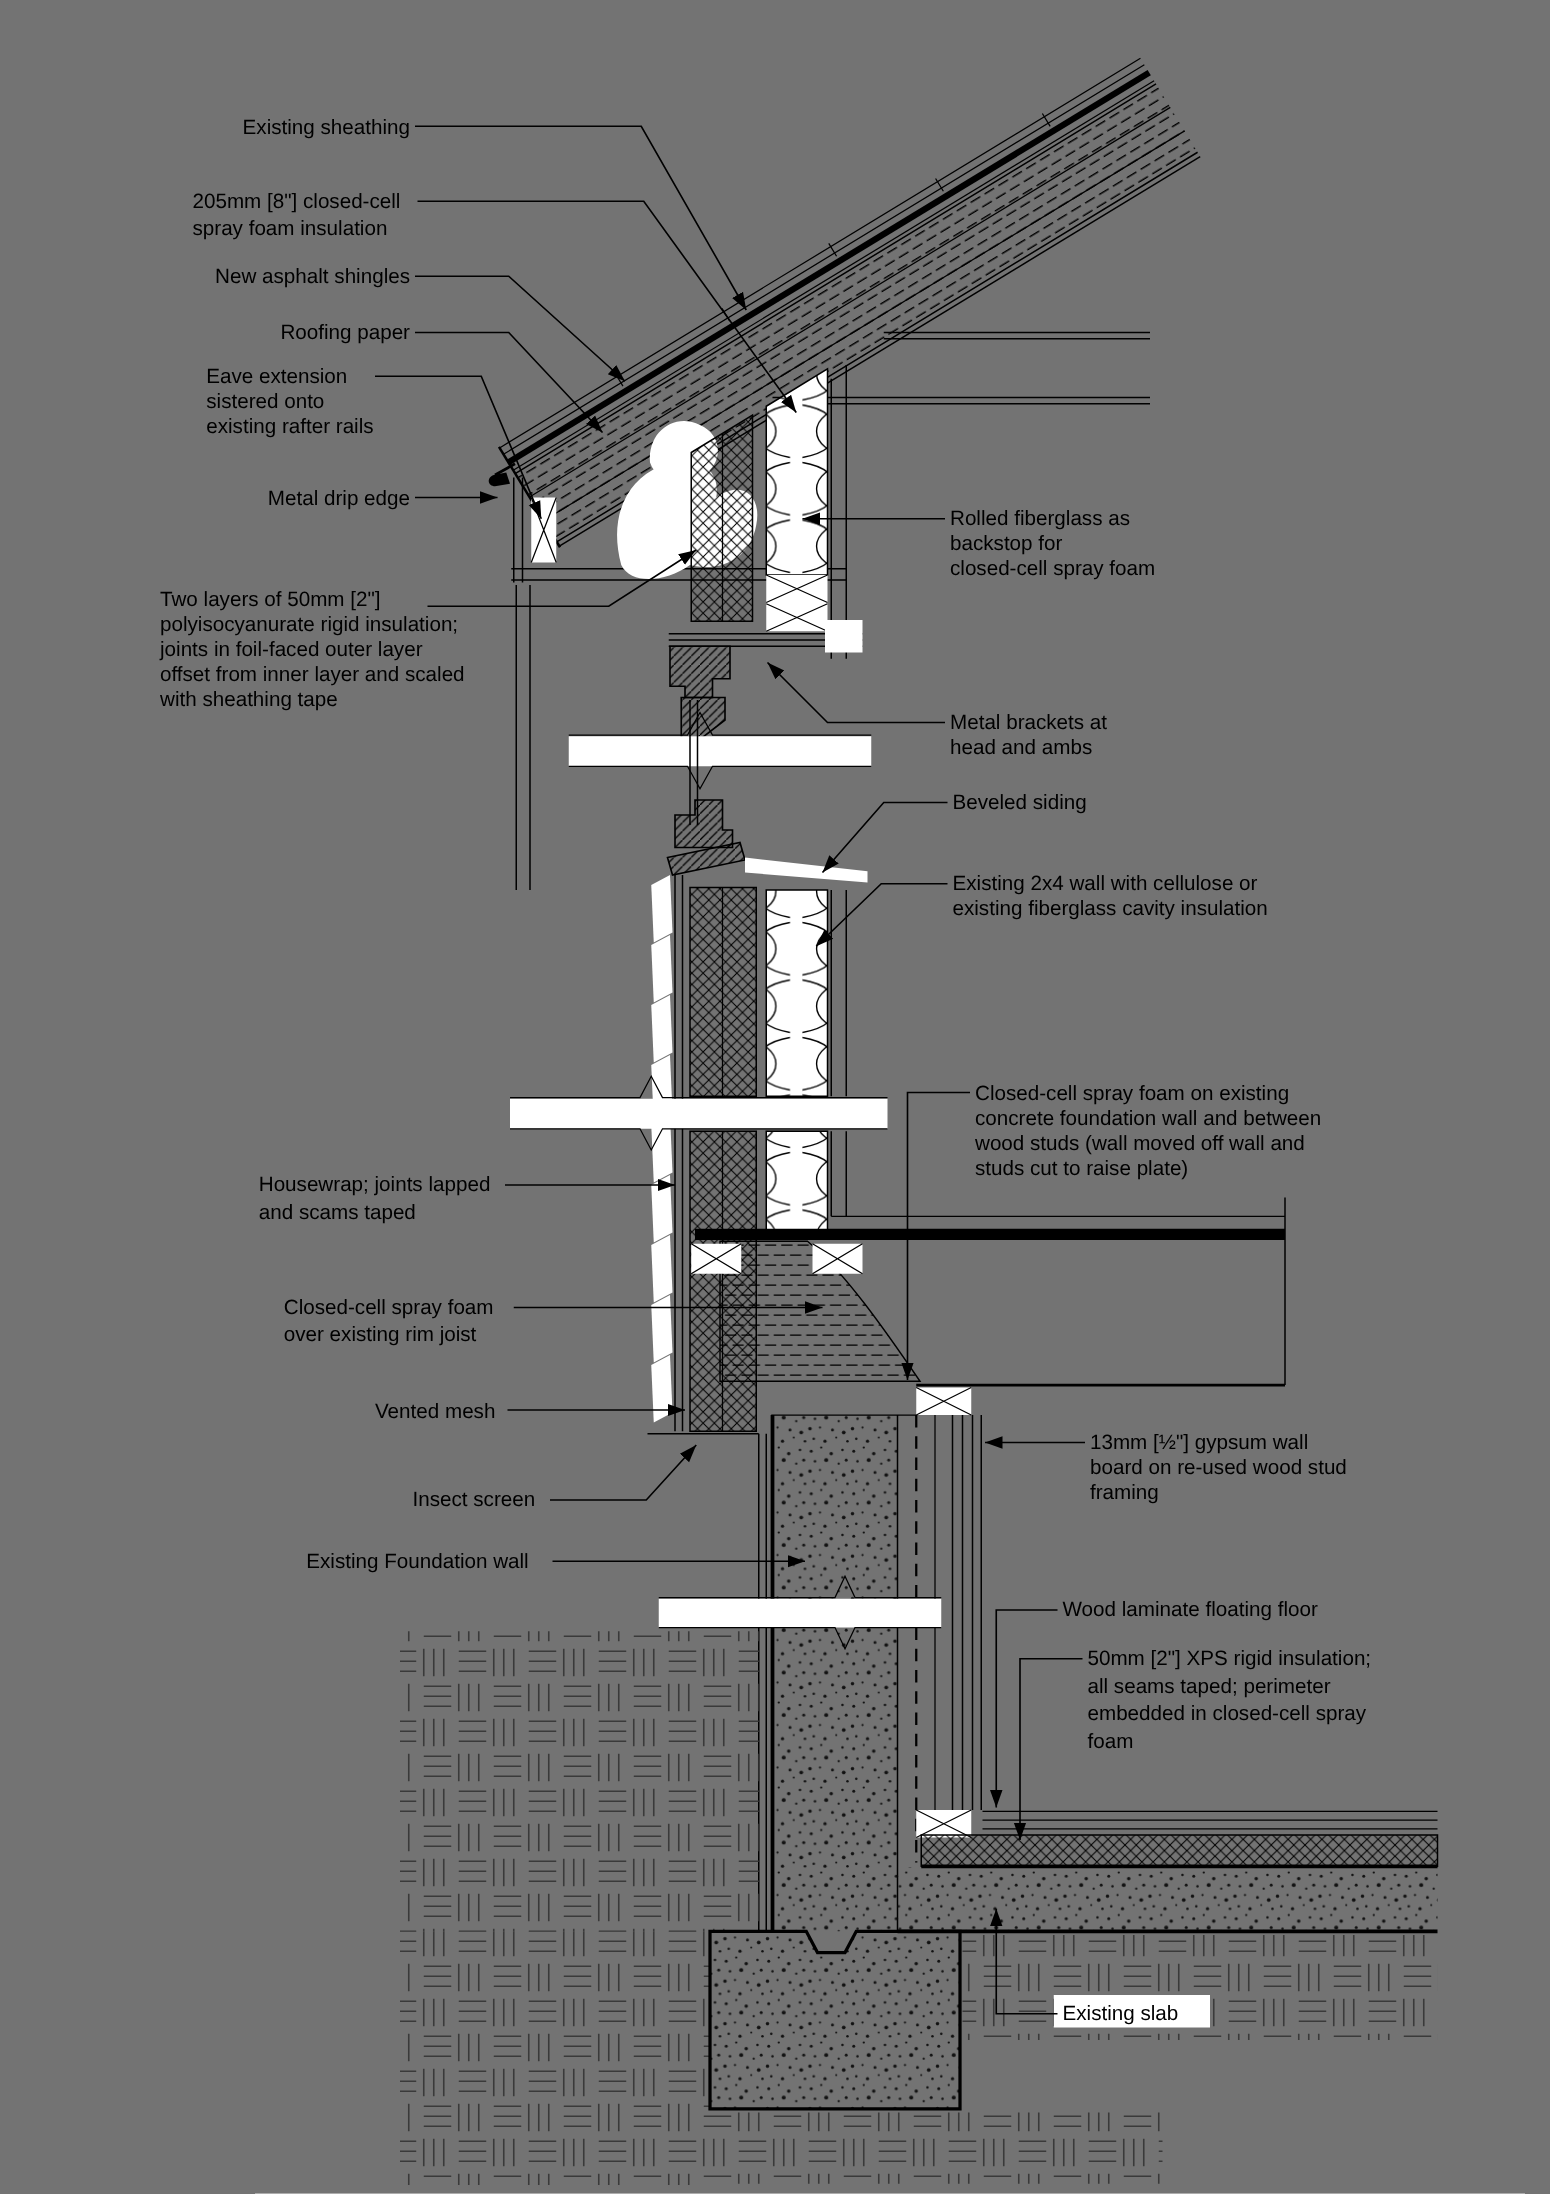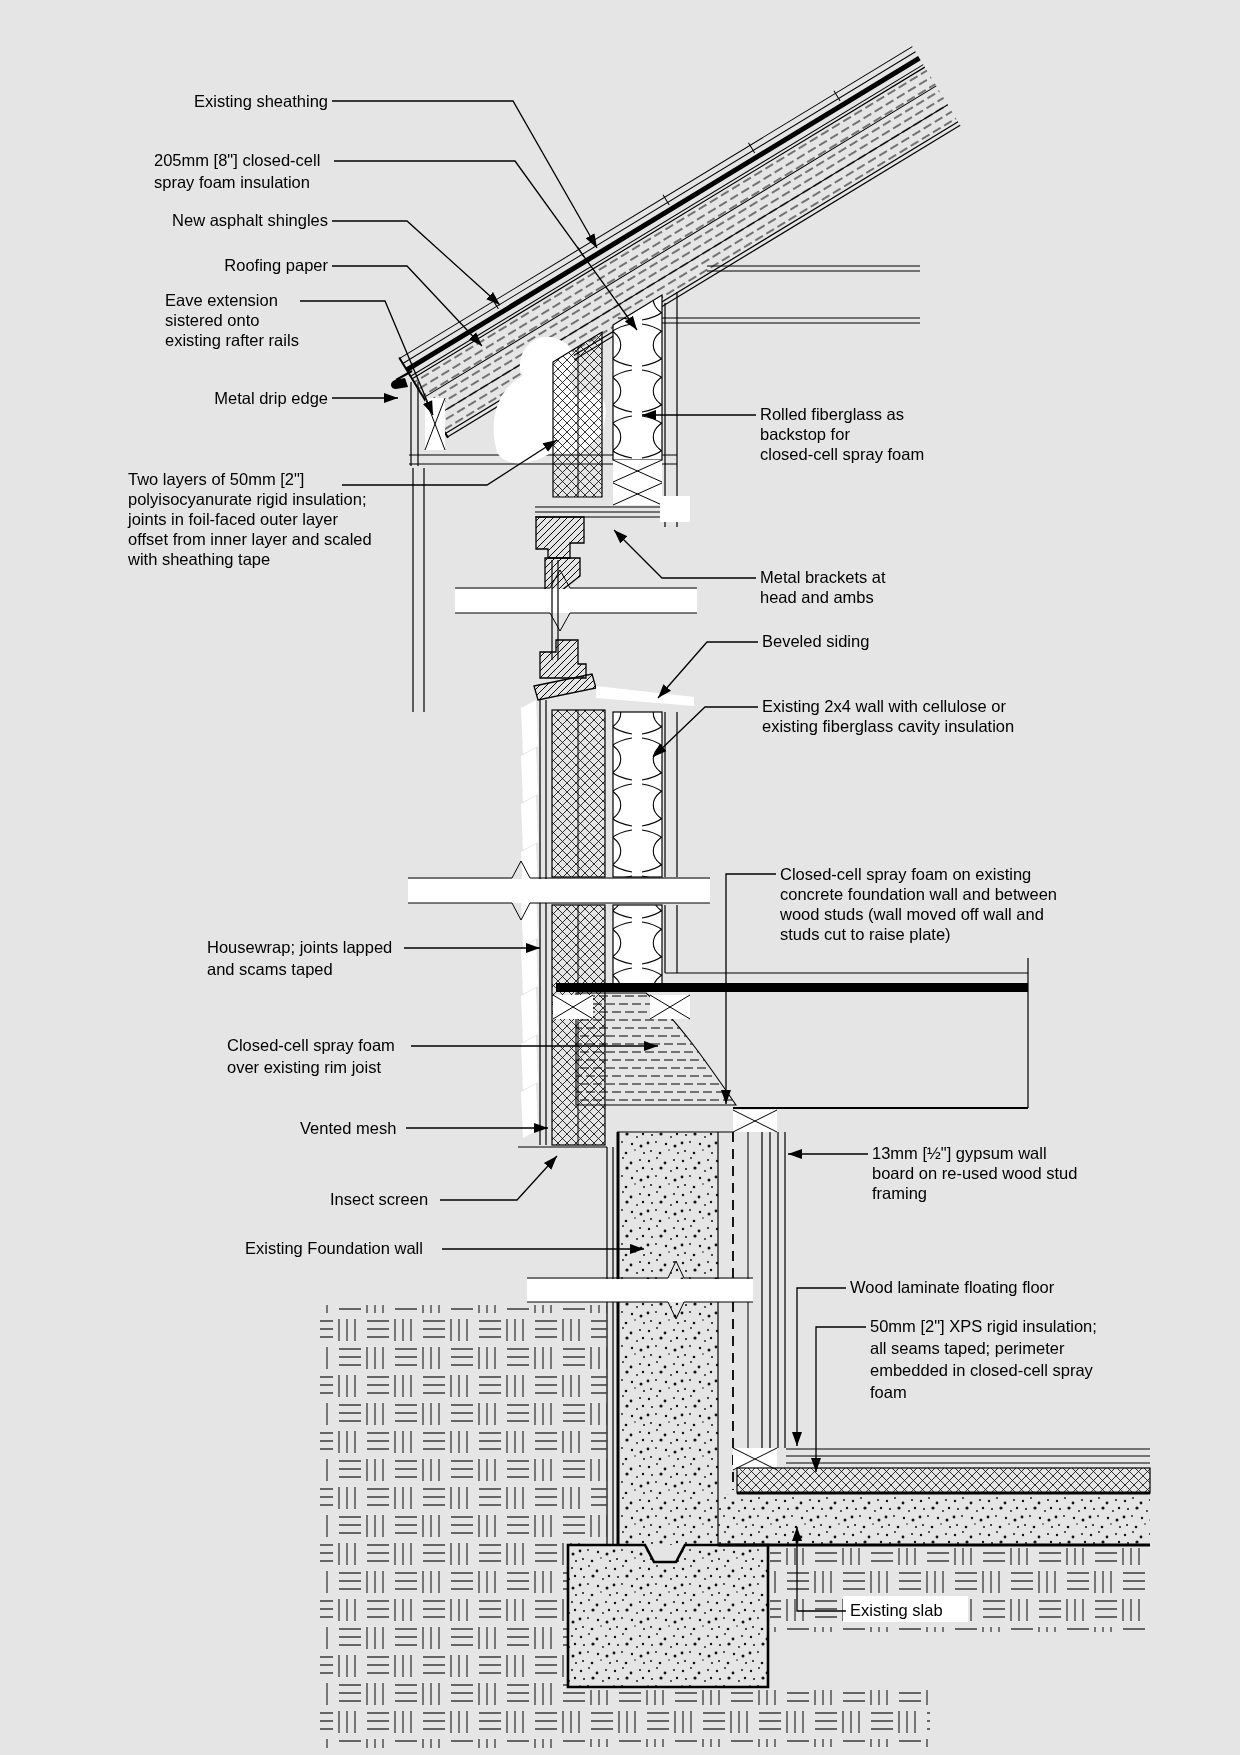--- a/index.html
+++ b/index.html
@@ -1,16 +1,16 @@
 <!DOCTYPE html>
 <html><head>
 <meta charset="utf-8">
 <style>
   html,body{margin:0;padding:0;background:#ffffff;}
-  .page{width:1240px;height:1755px;position:relative;background:#e5e5e5;}
+  .page{width:1240px;height:1755px;position:relative;background:#737373;}
   svg{display:block;}
   .ln{stroke:#000;fill:none;stroke-width:1.2;}
   .thin{stroke:#000;fill:none;stroke-width:1;}
   .ld{stroke:#000;stroke-width:1.3;fill:none;marker-end:url(#arw);}
   .lb{font-family:"Liberation Sans",sans-serif;font-size:16.5px;fill:#000;}
   .wh{fill:#fff;stroke:none;}
 </style>
 </head>
 <body>
 

